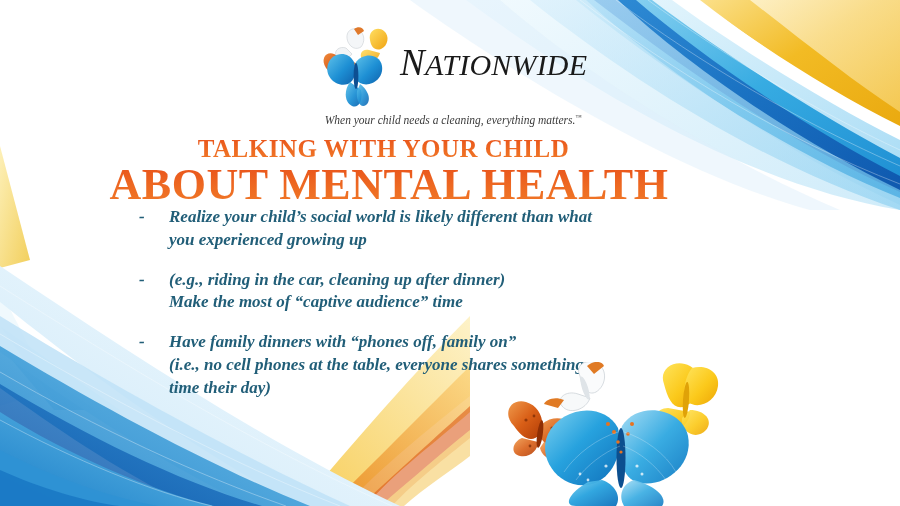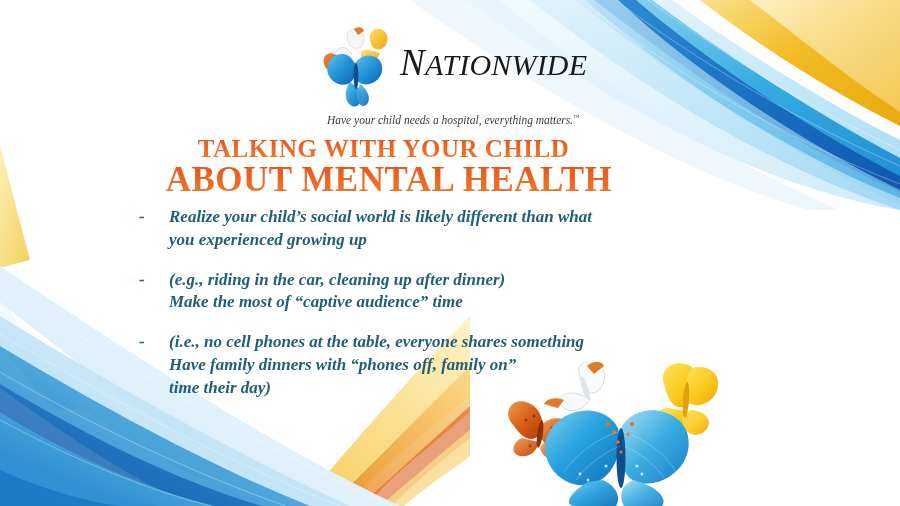--- a/index.html
+++ b/index.html
@@ -57,21 +57,21 @@
     letter-spacing:.5px;
     white-space:nowrap;
     background:linear-gradient(180deg,#e8501a 0%,#ee6a22 55%,#f07a28 100%);
     -webkit-background-clip:text;
     background-clip:text;
     color:#e8541b;
     -webkit-text-fill-color:transparent;
     line-height:1.04;
   }
   #title-line1{font-size:25px;}
-  #title-line2{font-size:35px;padding-left:11px;}
+  #title-line2{font-size:44px;padding-left:11px;}
 
   
   #bullets{
     position:absolute;left:139px;top:206px;width:640px;
   }
   .bullet{
     display:flex;
     align-items:flex-start;
     margin-bottom:17px;
   }
@@ -246,21 +246,21 @@
         <path d="M32,56 C26,64 26,76 34,80 C41,83 45,74 43,64 Z" fill="url(#lbBlue)" opacity=".95"></path>
         <path d="M42,58 C50,64 54,74 48,79 C42,83 38,74 39,65 Z" fill="url(#lbBlue)" opacity=".9"></path>
         <ellipse cx="38" cy="50" rx="2.4" ry="13" fill="#0d4f92"></ellipse>
       </g>
     </svg>
 
     <div id="logo-wordmark">
       <div class="wm-line" id="wm-line1"><span class="cap">N</span><span>ATIONWIDE</span></div>
     </div>
 
-    <div id="logo-tagline"><span>Have your child needs a hospital, everything matters.</span><span class="tm">™</span></div>
+    <div id="logo-tagline"><span>When your child needs a cleaning, everything matters.</span><span class="tm">™</span></div>
   </div>
 
   <div id="title-block">
     <div class="title-line" id="title-line1">TALKING WITH YOUR CHILD</div>
     <div class="title-line" id="title-line2">ABOUT MENTAL HEALTH</div>
   </div>
 
   <div id="bullets">
 
     <div class="bullet">
@@ -275,22 +275,22 @@
       <div class="bullet-marker">-</div>
       <div class="bullet-text">
         <span class="ln">(e.g., riding in the car, cleaning up after dinner)</span>
         <span class="ln">Make the most of “captive audience” time</span>
       </div>
     </div>
 
     <div class="bullet">
       <div class="bullet-marker">-</div>
       <div class="bullet-text">
+        <span class="ln">Have family dinners with “phones off, family on”</span>
         <span class="ln">(i.e., no cell phones at the table, everyone shares something</span>
-        <span class="ln">Have family dinners with “phones off, family on”</span>
         <span class="ln">time their day)</span>
       </div>
     </div>
 
   </div>
 
   <svg id="butterfly-cluster" viewBox="0 0 250 144">
     <defs>
       <linearGradient id="bcBlueWing" x1="0" y1="0" x2="1" y2="1">
         <stop offset="0" stop-color="#7ed1f0"></stop>

